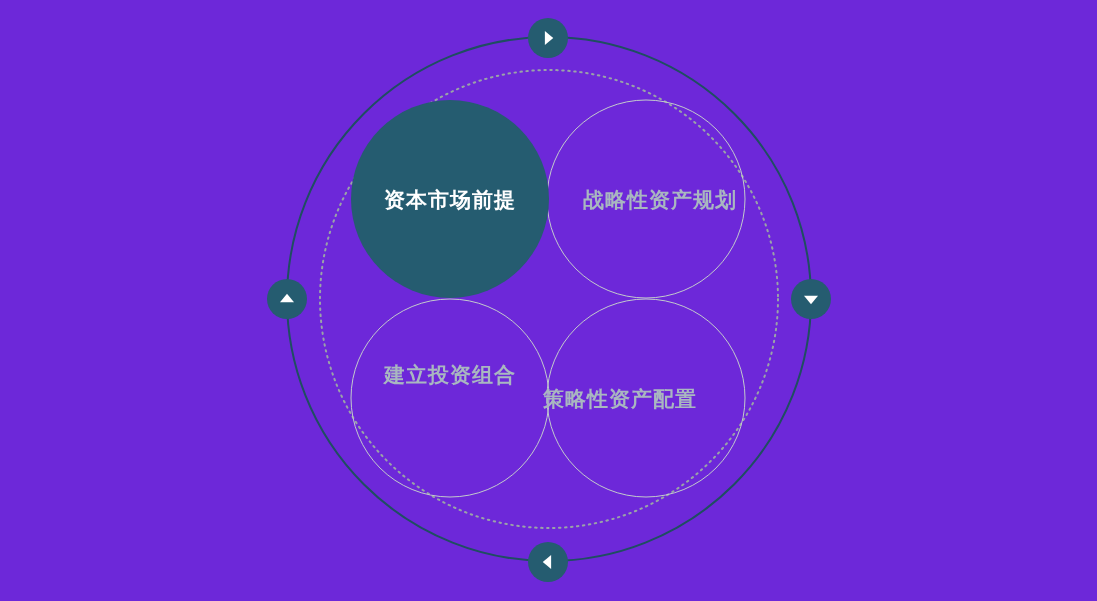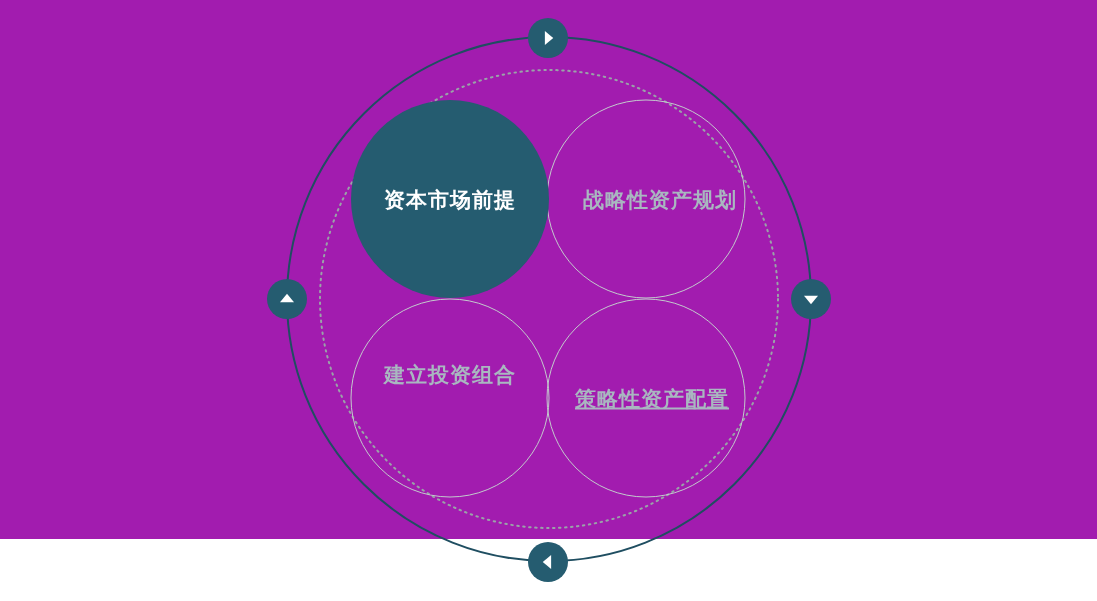--- a/index.html
+++ b/index.html
@@ -9,22 +9,22 @@
   }
   body {
     width: 1097px;
     height: 601px;
     overflow: hidden;
     font-family: "Liberation Sans", "DejaVu Sans", sans-serif;
   }
   #diagram-root {
     position: relative;
     width: 1097px;
-    height: 539px;
-    background: #a21caf;
+    height: 601px;
+    background: #6d28d9;
   }
   #diagram-svg {
     position: absolute;
     top: 0;
     left: 0;
     width: 1097px;
     height: 601px;
     display: block;
   }
   .node-label {
@@ -78,17 +78,17 @@
         <g>
           <circle cx="287" cy="299" r="20" fill="#255c70"></circle>
           <polygon points="280,302.15 287,293.75 294,302.15" fill="#ffffff"></polygon>
         </g>
       </g>
   </svg>
 
   <div id="labels-layer">
       <div class="node-label primary" style="left: 450px; top: 199px;">资本市场前提</div>
       <div class="node-label secondary" style="left: 660px; top: 199px;">战略性资产规划</div>
-      <div class="node-label secondary" style="left: 652px; top: 398px; text-decoration: underline;">策略性资产配置</div>
+      <div class="node-label secondary" style="left: 620px; top: 398px;">策略性资产配置</div>
       <div class="node-label secondary" style="left: 450px; top: 374px;">建立投资组合</div>
     </div>
 
 </div>
 
 </body></html>

